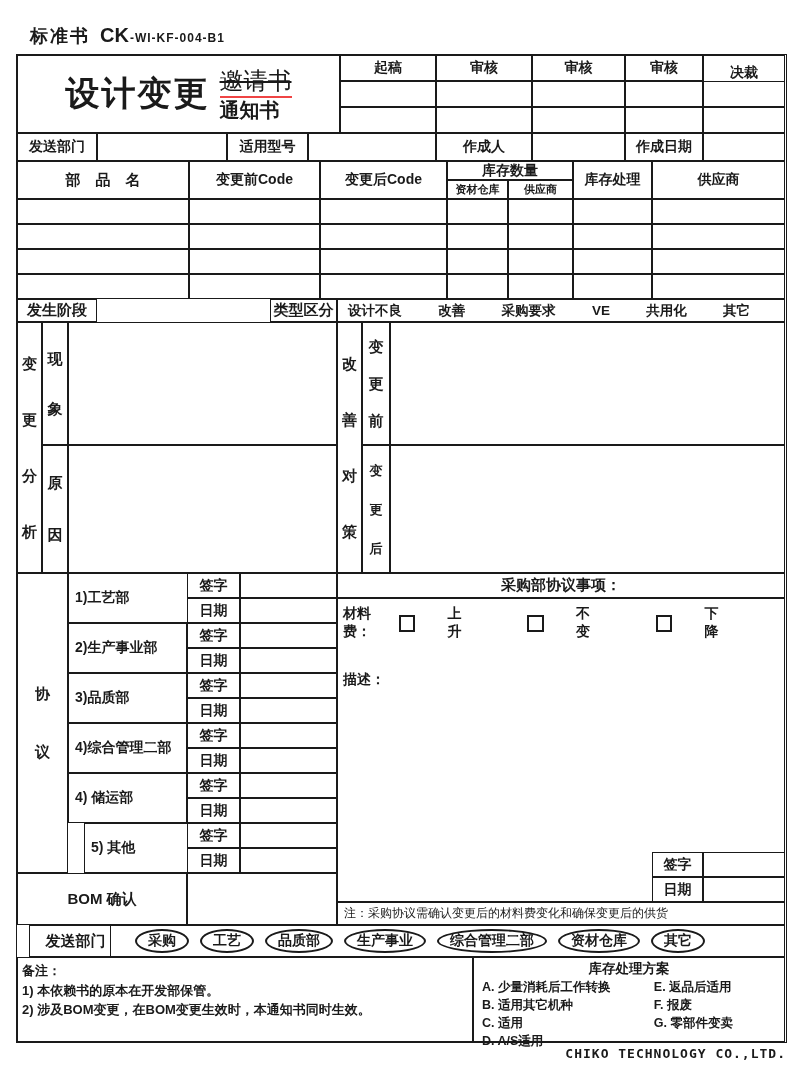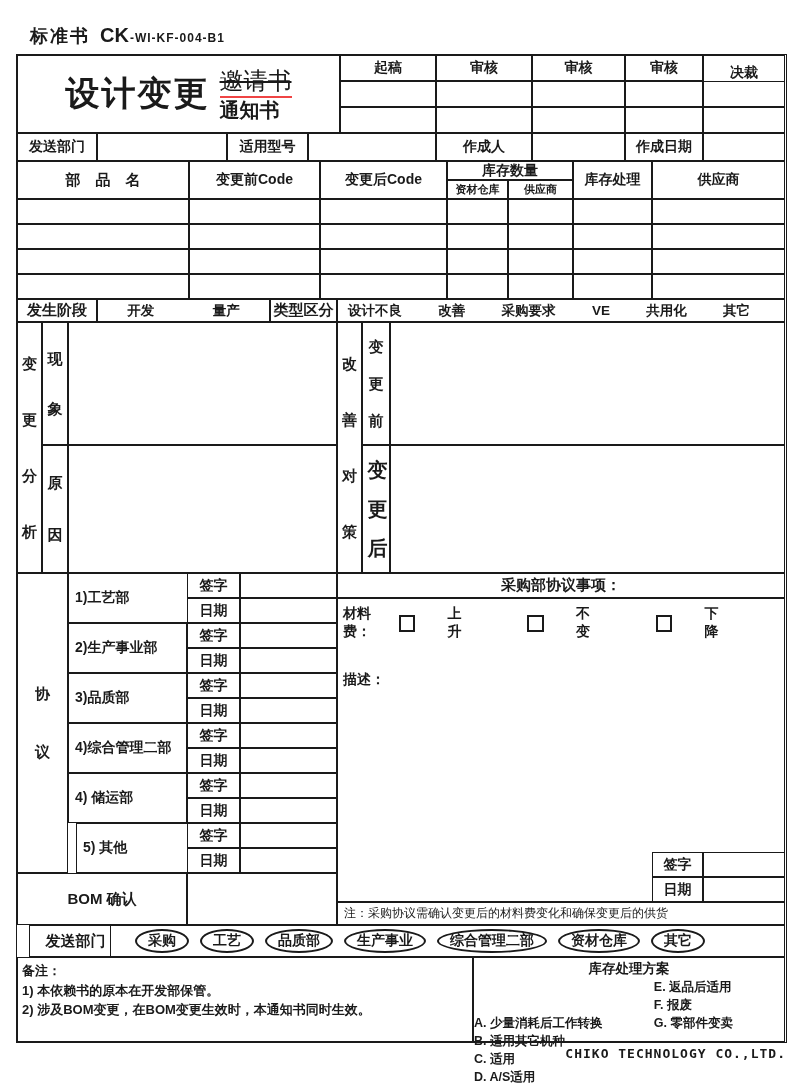--- a/index.html
+++ b/index.html
@@ -34,21 +34,21 @@
   .stageopts{justify-content:space-between;padding:0 34px 0 10px;font-size:13.5px;}
   .stageopts2{justify-content:space-around;font-size:13.5px;}
   .mrow{margin:6px 0 0 5px;font-size:14px;font-weight:bold;display:flex;align-items:center;}
   .mrow .opt{margin-right:52px;display:flex;align-items:center;gap:24px;}
   .desc{margin:30px 0 0 5px;font-size:14px;font-weight:bold;}
   .remarks{padding:3px 4px;font-size:13px;font-weight:bold;line-height:1.5;}
   .planbox{padding-top:2px;font-size:12.5px;font-weight:bold;}
   .plantitle{text-align:center;font-size:13.5px;}
   .plancols{display:flex;}
   .plancols div{line-height:1.45;}
-  .pc1{width:58%;padding-left:0;box-sizing:border-box;margin-top:36px;}
+  .pc1{width:58%;padding-left:8px;box-sizing:border-box;}
   .pc2{width:42%;}
   .ovalrow{justify-content:flex-start;gap:11px;padding-left:24px;}
 </style>
 </head>
 <body>
 
 <div class="page">
 
   <div class="dochead">
     <span class="lbl">标准书</span>
@@ -129,24 +129,20 @@
 
   <div class="c" style="left:17px;top:274px;width:172px;height:25px;"></div>
   <div class="c" style="left:189px;top:274px;width:131px;height:25px;"></div>
   <div class="c" style="left:320px;top:274px;width:127px;height:25px;"></div>
   <div class="c" style="left:447px;top:274px;width:61px;height:25px;"></div>
   <div class="c" style="left:508px;top:274px;width:65px;height:25px;"></div>
   <div class="c" style="left:573px;top:274px;width:79px;height:25px;"></div>
   <div class="c" style="left:652px;top:274px;width:133px;height:25px;"></div>
 
   <div class="c" style="left:17px;top:299px;width:80px;height:23px;font-size:15px;">发生阶段</div>
-  <div class="c stageopts2" style="left:97px;top:299px;width:173px;height:23px;">
-    <span>开发</span>
-    <span>量产</span>
-  </div>
   <div class="c" style="left:270px;top:299px;width:67px;height:23px;font-size:15px;">类型区分</div>
   <div class="c stageopts" style="left:337px;top:299px;width:448px;height:23px;">
     <span>设计不良</span>
     <span>改善</span>
     <span>采购要求</span>
     <span>VE</span>
     <span>共用化</span>
     <span>其它</span>
   </div>
 
@@ -163,34 +159,34 @@
   <div class="c" style="left:68px;top:445px;width:269px;height:128px;"></div>
 
   <div class="c" style="left:337px;top:322px;width:25px;height:251px;">
     <span class="vs" style="line-height:56px;font-size:15px;">改善对策</span>
   </div>
   <div class="c" style="left:362px;top:322px;width:28px;height:123px;">
     <span class="vs" style="line-height:37px;font-size:15px;">变更前</span>
   </div>
   <div class="c" style="left:390px;top:322px;width:395px;height:123px;"></div>
   <div class="c" style="left:362px;top:445px;width:28px;height:128px;">
-    <span class="vs" style="line-height:39px;font-size:20px;">变更后</span>
+    <span class="vs" style="line-height:39px;font-size:13px;">变更后</span>
   </div>
   <div class="c" style="left:390px;top:445px;width:395px;height:128px;"></div>
 
   <div class="c" style="left:17px;top:573px;width:51px;height:300px;">
     <span class="vs" style="line-height:58px;font-size:15px;">协议</span>
   </div>
 
   <div class="c lft" style="left:68px;top:573px;width:127px;height:50px;">1)工艺部</div>
   <div class="c lft" style="left:68px;top:623px;width:119px;height:50px;">2)生产事业部</div>
   <div class="c lft" style="left:68px;top:673px;width:119px;height:50px;">3)品质部</div>
   <div class="c lft" style="left:68px;top:723px;width:119px;height:50px;">4)综合管理二部</div>
   <div class="c lft" style="left:68px;top:773px;width:119px;height:50px;">4) 储运部</div>
-  <div class="c lft" style="left:76px;top:823px;width:140px;height:50px;">5) 其他</div>
+  <div class="c lft" style="left:84px;top:823px;width:140px;height:50px;">5) 其他</div>
 
   <div class="c" style="left:187px;top:573px;width:53px;height:25px;">签字</div>
   <div class="c" style="left:240px;top:573px;width:97px;height:25px;"></div>
   <div class="c" style="left:187px;top:598px;width:53px;height:25px;">日期</div>
   <div class="c" style="left:240px;top:598px;width:97px;height:25px;"></div>
   <div class="c" style="left:187px;top:623px;width:53px;height:25px;">签字</div>
   <div class="c" style="left:240px;top:623px;width:97px;height:25px;"></div>
   <div class="c" style="left:187px;top:648px;width:53px;height:25px;">日期</div>
   <div class="c" style="left:240px;top:648px;width:97px;height:25px;"></div>
   <div class="c" style="left:187px;top:673px;width:53px;height:25px;">签字</div>

